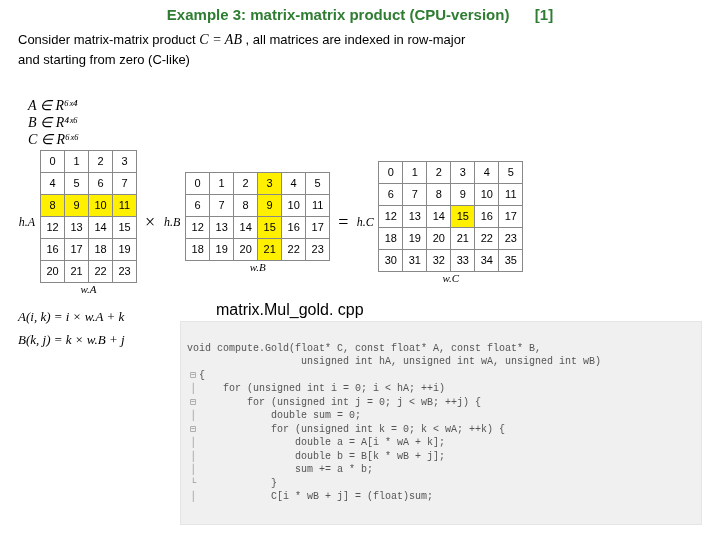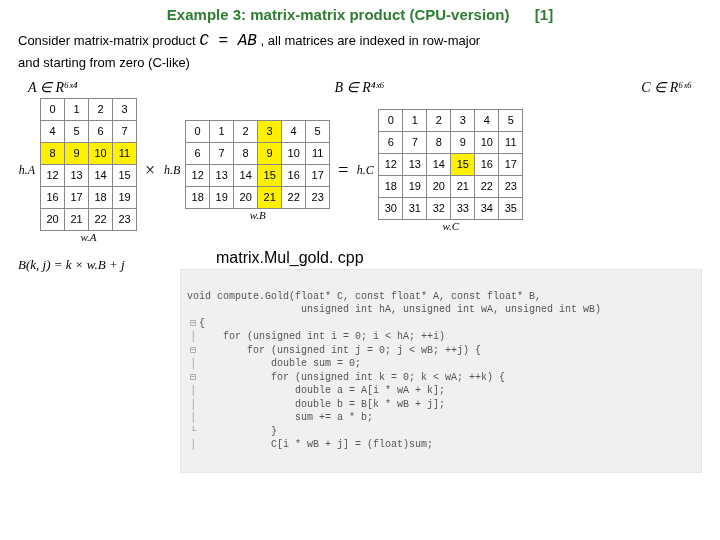--- a/index.html
+++ b/index.html
@@ -27,30 +27,31 @@
     font-weight: bold;
     font-size: 15px;
   }
   .ref {
     color: var(--green);
     font-weight: bold;
     font-size: 15px;
     margin-left: 22px;
   }
   .para { font-size: 13px; line-height: 1.5; }
-  .math-sm { font-family: Liberation Mono, monospace; font-style: italic; font-size: 16px; }
+  .math-sm { font-family: Liberation Serif, serif; font-style: italic; font-size: 14px; }
 
   .set-row {
     display: flex;
     justify-content: space-between;
-    margin: 6px 0 2px 0;
+    margin: 27px 0 2px 0;
     padding: 0 10px;
     font-family: "Times New Roman", serif;
     font-style: italic;
     font-size: 14px;
+    flex-direction: column;
   }
 
   .matrices {
     display: flex;
     align-items: center;
     gap: 4px;
     margin-top: 2px;
   }
   .col { display: flex; flex-direction: column; align-items: center; gap: 2px; }
   .side-label { font-family: "Times New Roman", serif; font-style: italic; font-size: 12px; width: 18px; text-align: center; }
@@ -245,20 +246,21 @@
             <td>35</td>
           </tr>
     </tbody>
       </table>
     <div class="brace-label">w.C</div>
   </div>
 </div>
 
 <div class="bottom">
   <div class="idx-eqs">
+    <div>A(i, k) = i × w.A + k</div>
     <div>B(k, j) = k × w.B + j</div>
   </div>
   <div class="code-col">
     <div class="code-cap">matrix.Mul_gold. cpp</div>
     <div class="codebox"><span>void compute.Gold(float* C, const float* A, const float* B,</span>
 <span>                   unsigned int hA, unsigned int wA, unsigned int wB)</span>
 <span class="gut">⊟</span><span>{</span>
 <span class="gut">│</span><span>    for (unsigned int i = 0; i &lt; hA; ++i)</span>
 <span class="gut">⊟</span><span>        for (unsigned int j = 0; j &lt; wB; ++j) {</span>
 <span class="gut">│</span><span>            double sum = 0;</span>

